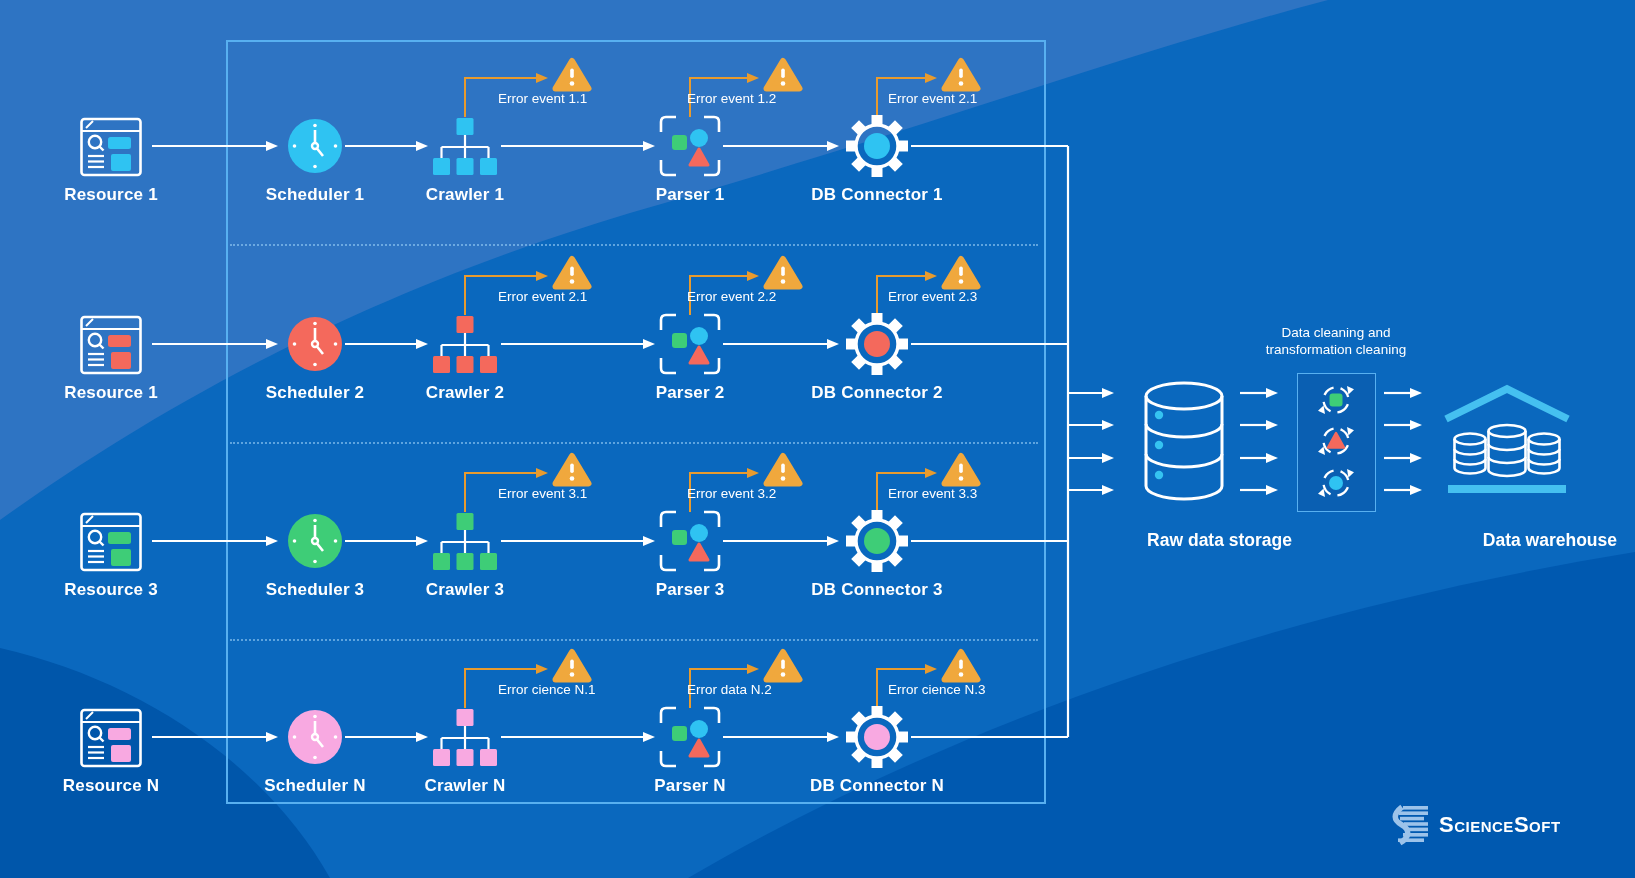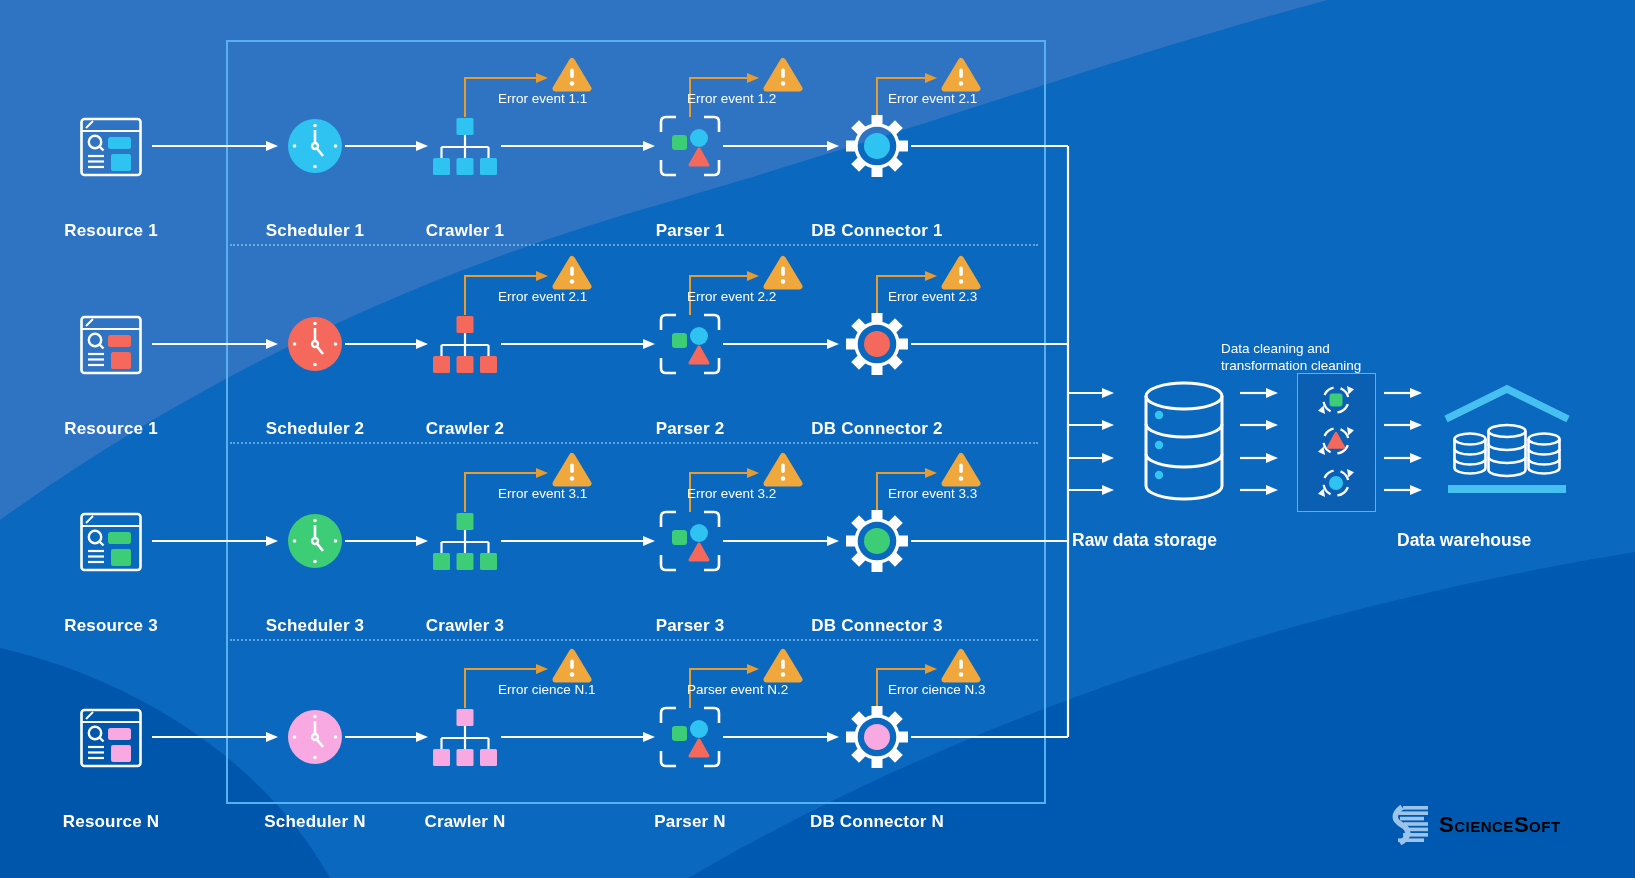--- a/index.html
+++ b/index.html
@@ -5,36 +5,36 @@
   html,body{margin:0;padding:0;background:#0a68be;}
   .canvas{position:relative;width:1635px;height:878px;background:#0a68be;overflow:hidden;
           font-family:"Liberation Sans",sans-serif;}
   svg.layer{position:absolute;left:0;top:0;}
   .pipeline-box{position:absolute;left:226px;top:40px;width:816px;height:760px;border:2px solid #58b0f0;}
   .sep{position:absolute;left:230px;width:808px;border-top:2px dotted rgba(150,205,245,.6);}
   .row{position:absolute;inset:0;}
   .abs{position:absolute;}
   .comp{position:absolute;width:200px;text-align:center;color:#fff;font-weight:bold;font-size:17px;letter-spacing:.2px;line-height:21px;}
   .err{position:absolute;width:160px;text-align:left;color:#fff;font-size:13.5px;}
-  .biglbl{position:absolute;width:220px;text-align:left;color:#fff;font-weight:bold;font-size:17.5px;}
-  .cap{position:absolute;left:1221px;top:340px;width:230px;color:#fff;font-size:13.5px;line-height:17px;}
+  .biglbl{position:absolute;width:220px;text-align:right;color:#fff;font-weight:bold;font-size:17.5px;}
+  .cap{position:absolute;left:1221px;top:324px;width:230px;text-align:center;color:#fff;font-size:13.5px;line-height:17px;}
   .res{left:80px;top:calc(var(--ry) - 31px);}
   .sch{left:287px;top:calc(var(--ry) - 28px);}
   .crw{left:433px;top:calc(var(--ry) - 28px);}
   .prs{left:659px;top:calc(var(--ry) - 31px);}
   .gear{left:843px;top:calc(var(--ry) - 34px);}
   .w1{left:552px;}.w2{left:763px;}.w3{left:941px;}
   .warn{top:calc(var(--ry) - 89px);}
   .e1{left:498px;}.e2{left:687px;}.e3{left:888px;}
   .errl{top:calc(var(--ry) - 55px);}
   .l-res{left:11px;}.l-sch{left:215px;}.l-crw{left:365px;}.l-prs{left:590px;}.l-db{left:777px;}
-  .complbl{top:calc(var(--ry) + 38px);margin-top:36px;}
+  .complbl{top:calc(var(--ry) + 38px);}
   .engines-box{position:absolute;left:1297px;top:373px;width:77px;height:137px;border:1.5px solid #58b0f0;background:#0a5fb2;}
   .eng-ic{position:absolute;left:1318px;}
-  .logo{position:absolute;left:1390px;top:804px;display:flex;align-items:center;gap:9px;color:#000000;}
+  .logo{position:absolute;left:1390px;top:804px;display:flex;align-items:center;gap:9px;color:#ffffff;}
   .logo .txt{font-weight:bold;letter-spacing:.5px;white-space:nowrap;}
   .logo .lg{font-size:22px;}
   .logo .sm{font-size:15px;text-transform:uppercase;}
 </style>
 </head>
 <body>
 
 <div class="canvas">
 
   <svg class="layer" width="1635" height="878" viewBox="0 0 1635 878">
@@ -473,21 +473,21 @@
           <path d="M20,4 L36.5,31.5 H3.5 Z" fill="#f0a83d" stroke="#f0a83d" stroke-width="6" stroke-linejoin="round"></path>
           <rect x="18.2" y="11.5" width="3.6" height="9.5" rx="1.8" fill="#fff"></rect>
           <circle cx="20" cy="26.5" r="2.3" fill="#fff"></circle>
         </svg></div>
     <div class="abs warn w3"><svg width="40" height="35" viewBox="0 0 40 35">
           <path d="M20,4 L36.5,31.5 H3.5 Z" fill="#f0a83d" stroke="#f0a83d" stroke-width="6" stroke-linejoin="round"></path>
           <rect x="18.2" y="11.5" width="3.6" height="9.5" rx="1.8" fill="#fff"></rect>
           <circle cx="20" cy="26.5" r="2.3" fill="#fff"></circle>
         </svg></div>
     <div class="err errl e1">Error cience N.1</div>
-    <div class="err errl e2">Parser event N.2</div>
+    <div class="err errl e2">Error data N.2</div>
     <div class="err errl e3">Error cience N.3</div>
   </div>
 
   <div class="abs" style="left:1142px;top:379px">
     <svg width="84" height="124" viewBox="0 0 84 124">
         <g fill="none" stroke="#fff" stroke-width="3">
           <ellipse cx="42" cy="17" rx="38" ry="13"></ellipse>
           <path d="M4,17 V107 A38,13 0 0 0 80,107 V17"></path>
           <path d="M4,45 A38,13 0 0 0 80,45"></path>
           <path d="M4,75 A38,13 0 0 0 80,75"></path>

